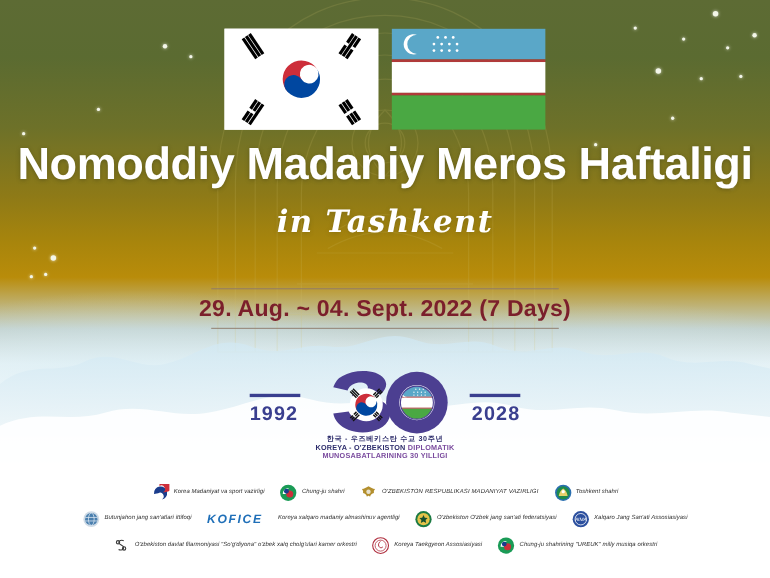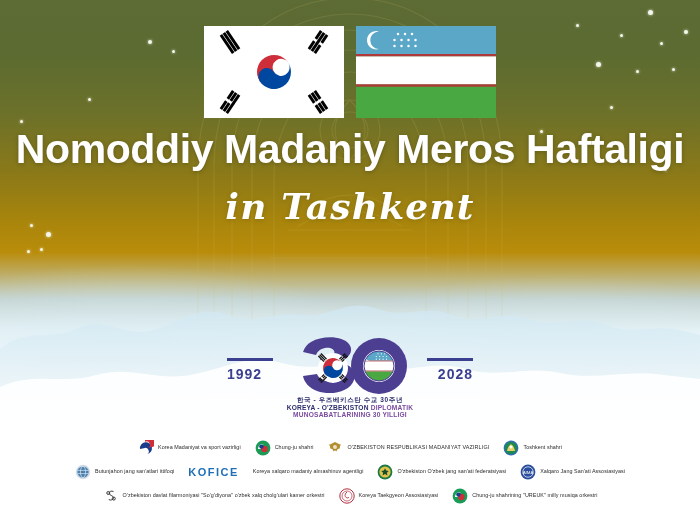--- a/index.html
+++ b/index.html
@@ -45,54 +45,54 @@
     font-size:41px;font-weight:bold;color:#ffffff;letter-spacing:-0.4px;
     text-shadow:0 1px 4px rgba(60,60,20,.45);line-height:1.05;margin:0;
     font-family:"Liberation Sans", sans-serif;
   }
   .sub-title{
     margin-top:8px;font-size:19px;color:#f4f3ea;font-weight:400;letter-spacing:.2px;
     text-shadow:0 1px 3px rgba(60,60,20,.35);
   }
   .in-city{
     margin-top:14px;font-family:"DejaVu Serif", serif;font-style:italic;font-weight:bold;
-    font-size:36px;color:#ffffff;letter-spacing:1.2px;
+    font-size:28px;color:#ffffff;letter-spacing:1.2px;
     text-shadow:0 1px 4px rgba(90,80,20,.35);
   }
   .date-block{
     position:absolute;left:0;right:0;top:262px;text-align:center;
   }
   .date-rule{
     width:316px;height:1px;background:#8e7a6a;margin:0 auto;opacity:.85;
   }
   .date-text{
     font-size:21px;font-weight:bold;color:#7b1f2b;padding:6px 0 5px 0;letter-spacing:.2px;
   }
 
   
   .emblem{position:absolute;left:0;right:0;top:338px;display:flex;justify-content:center;}
   .emblem-inner{position:relative;width:250px;height:90px;}
   .year{
-    position:absolute;top:28px;font-size:14px;font-weight:bold;color:#3a3f8f;
+    position:absolute;top:28px;font-size:18px;font-weight:bold;color:#3a3f8f;
     letter-spacing:1px;font-family:"Liberation Sans", sans-serif;text-align:right;
   }
   .year.left{left:2px;}
   .year.right{right:2px;}
   .year-bar{position:absolute;height:3px;background:#3a3f8f;top:20px;width:46px;}
   .year-bar.left{left:2px;}
   .year-bar.right{right:2px;}
   .emblem-caption{position:absolute;left:0;right:0;top:58px;text-align:center;line-height:1.18;}
   .cap-ko{font-size:6.5px;font-weight:bold;color:#2c2c6b;letter-spacing:.6px;}
   .cap-1{font-size:6.6px;font-weight:bold;color:#2c2c6b;letter-spacing:.2px;}
   .cap-1 .accent{color:#7a4b9e;}
   .cap-2{font-size:6.6px;font-weight:bold;color:#7a4b9e;letter-spacing:.2px;}
 
   
   .sponsors{position:absolute;left:0;right:0;top:436px;bottom:6px;}
-  .srow{display:flex;justify-content:center;align-items:center;height:24px;}
+  .srow{display:flex;justify-content:center;align-items:center;height:24px;font-style:italic;}
   .sitem{display:flex;align-items:center;gap:4px;margin:0 7px;}
   .sitem .slogo{width:16px;height:16px;flex:0 0 16px;display:block;}
   .sitem .slabel{font-size:5.4px;color:#2b2b2b;white-space:nowrap;letter-spacing:.05px;line-height:1;}
   .sitem .slabel.caps{letter-spacing:.15px;}
   .kofice{font-size:11px;font-weight:bold;color:#1f6fb8;letter-spacing:1.5px;}
 </style>
 </head>
 <body>
 
 <div id="poster">
@@ -225,20 +225,25 @@
         </g>
       </svg>
     </div>
   </div>
 
   <div class="title-wrap">
     <div class="main-title">Nomoddiy Madaniy Meros Haftaligi</div>
     <div class="in-city">in Tashkent</div>
   </div>
 
+  <div class="date-block">
+    <div class="date-rule"></div>
+    <div class="date-text">29. Aug. ~ 04. Sept. 2022 (7 Days)</div>
+    <div class="date-rule"></div>
+  </div>
 
   <div class="emblem">
     <div class="emblem-inner">
       <div class="year-bar left"></div>
       <div class="year left">1992</div>
       <div class="year-bar right"></div>
       <div class="year right">2028</div>
 
       <svg style="position:absolute;left:62px;top:-2px;" width="126" height="62" viewBox="0 0 126 62">
         <g fill="#4c3f91">

